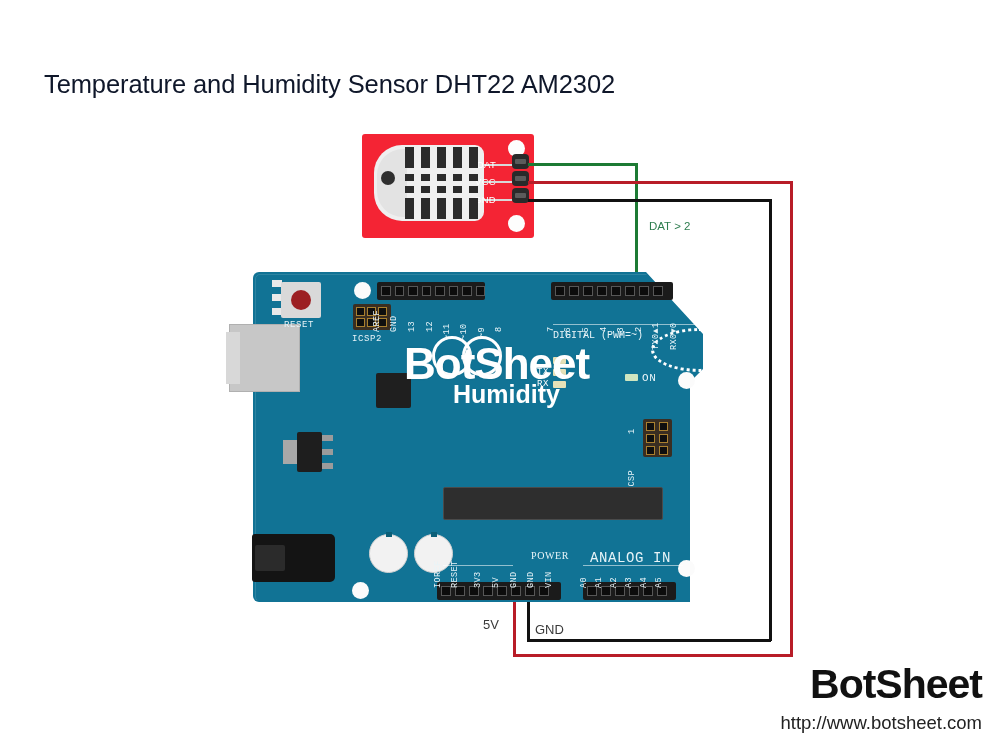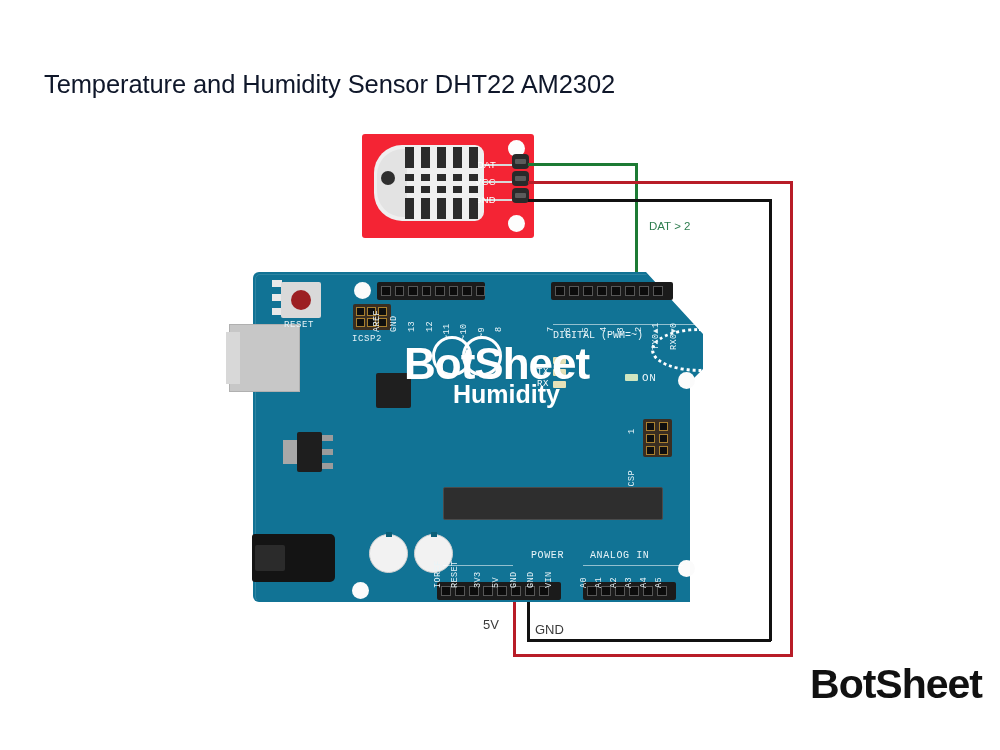--- a/index.html
+++ b/index.html
@@ -317,28 +317,29 @@
         <b></b>
     </div>
 
     <div class="vlabel" style="left:190px;top:306px;">IOREF</div>
     <div class="vlabel" style="left:207px;top:306px;">RESET</div>
     <div class="vlabel" style="left:230px;top:306px;">3V3</div>
     <div class="vlabel" style="left:248px;top:306px;">5V</div>
     <div class="vlabel" style="left:266px;top:306px;">GND</div>
     <div class="vlabel" style="left:283px;top:306px;">GND</div>
     <div class="vlabel" style="left:301px;top:306px;">VIN</div>
-    <div class="hlabel" style="left:278px;top:278px;font-size:10px;">POWER</div>
+    <div class="hlabel" style="left:278px;top:278px;font-size:10px;font-family:Liberation Serif, serif;">POWER</div>
 
     <div class="vlabel" style="left:336px;top:306px;">A0</div>
     <div class="vlabel" style="left:351px;top:306px;">A1</div>
     <div class="vlabel" style="left:366px;top:306px;">A2</div>
     <div class="vlabel" style="left:381px;top:306px;">A3</div>
     <div class="vlabel" style="left:396px;top:306px;">A4</div>
     <div class="vlabel" style="left:411px;top:306px;">A5</div>
-    <div class="hlabel" style="left:337px;top:278px;font-size:10px;">ANALOG IN</div>
+    <div class="hlabel" style="left:337px;top:278px;font-size:14px;">ANALOG IN</div>
   </div>
 
   <div id="watermark">BotSheet</div>
 
   <div id="logo-name">BotSheet</div>
+  <div id="logo-url">http://www.botsheet.com</div>
 
 </div>
 
 </body></html>

